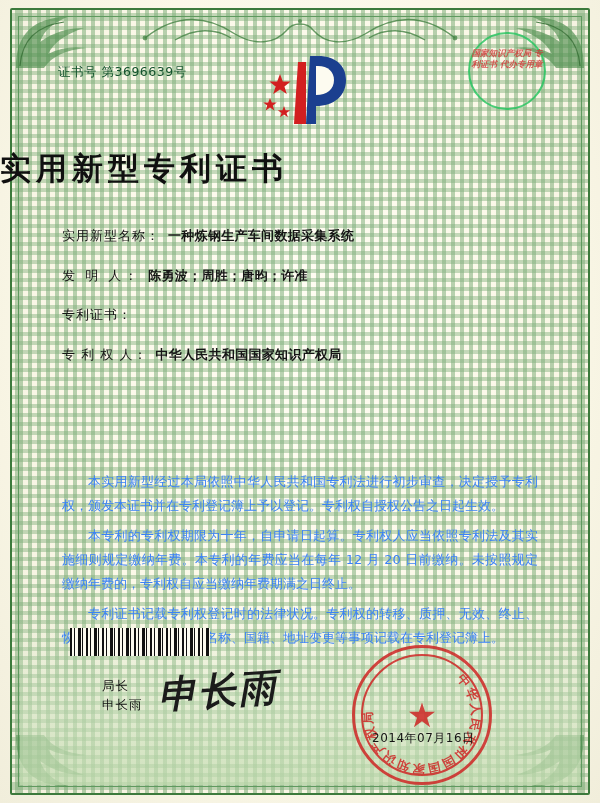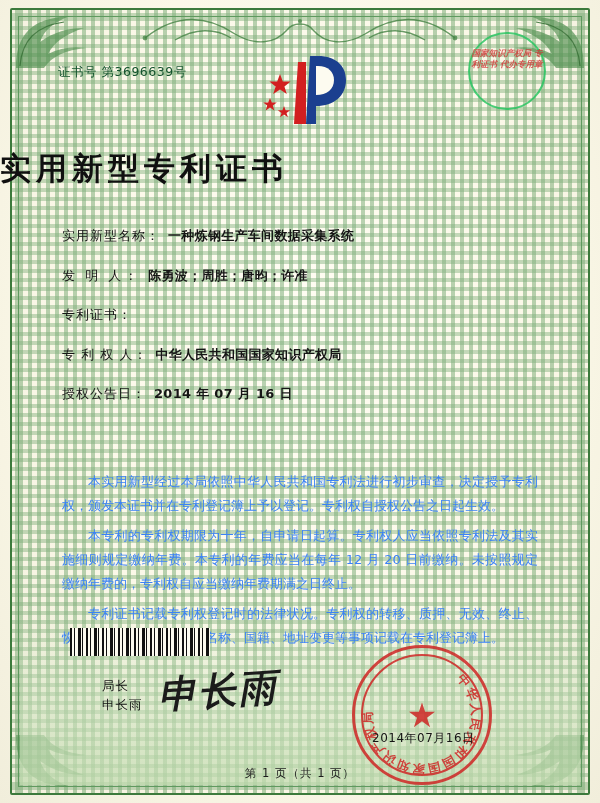--- a/index.html
+++ b/index.html
@@ -349,24 +349,20 @@
         <span class="field-label">发 明 人：</span>
         <span class="field-value">陈勇波；周胜；唐昀；许准</span>
       </div>
       <div class="field-row">
         <span class="field-label">专利证书：</span>
       </div>
       <div class="field-row">
         <span class="field-label">专 利 权 人：</span>
         <span class="field-value">中华人民共和国国家知识产权局</span>
       </div>
-      <div class="field-row">
-        <span class="field-label">授权公告日：</span>
-        <span class="field-value">2014 年 07 月 16 日</span>
-      </div>
     </div>
 
     <div class="paragraphs">
       <p>本实用新型经过本局依照中华人民共和国专利法进行初步审查，决定授予专利权，颁发本证书并在专利登记簿上予以登记。专利权自授权公告之日起生效。</p>
       <p>本专利的专利权期限为十年，自申请日起算。专利权人应当依照专利法及其实施细则规定缴纳年费。本专利的年费应当在每年 12 月 20 日前缴纳。未按照规定缴纳年费的，专利权自应当缴纳年费期满之日终止。</p>
       <p>专利证书记载专利权登记时的法律状况。专利权的转移、质押、无效、终止、恢复和专利权人的姓名或名称、国籍、地址变更等事项记载在专利登记簿上。</p>
     </div>
 
     <div class="barcode"></div>
 
@@ -389,16 +385,15 @@
           </text>
         </svg>
       </div>
       <div class="star">★</div>
     </div>
 
     <div class="seal-date">2014年07月16日</div>
 
     <div class="seal-small">国家知识产权局 专利证书 代办专用章</div>
 
-    <div class="page-footer">第 1 页（共 1 页）</div>
 
   </div>
 </div>
 
 </body></html>

